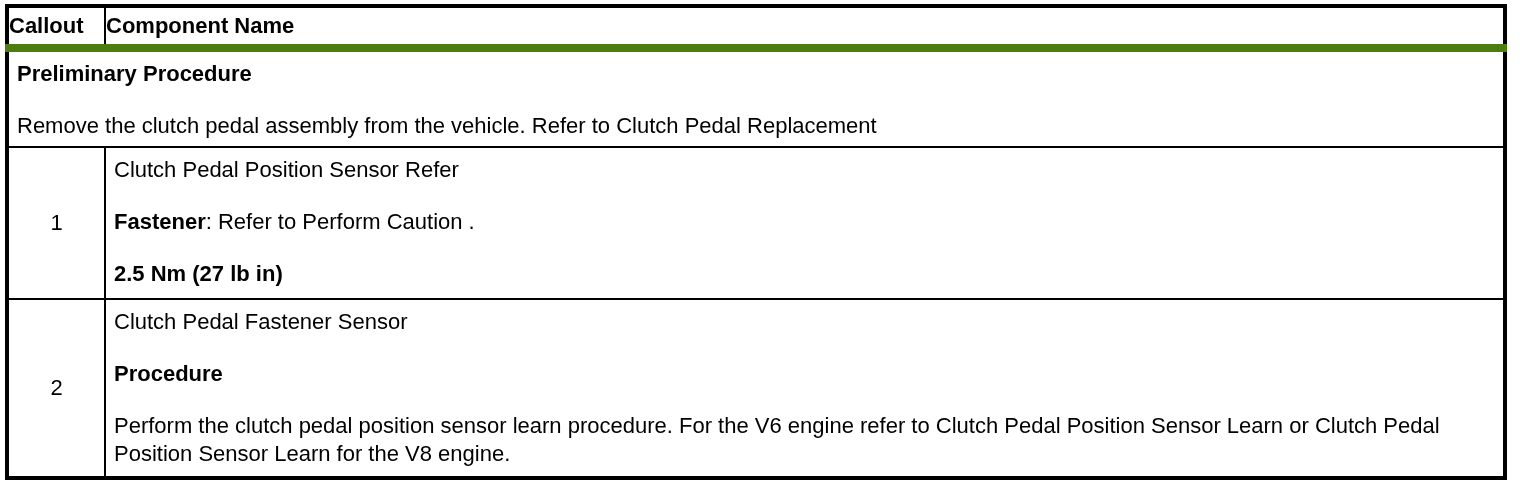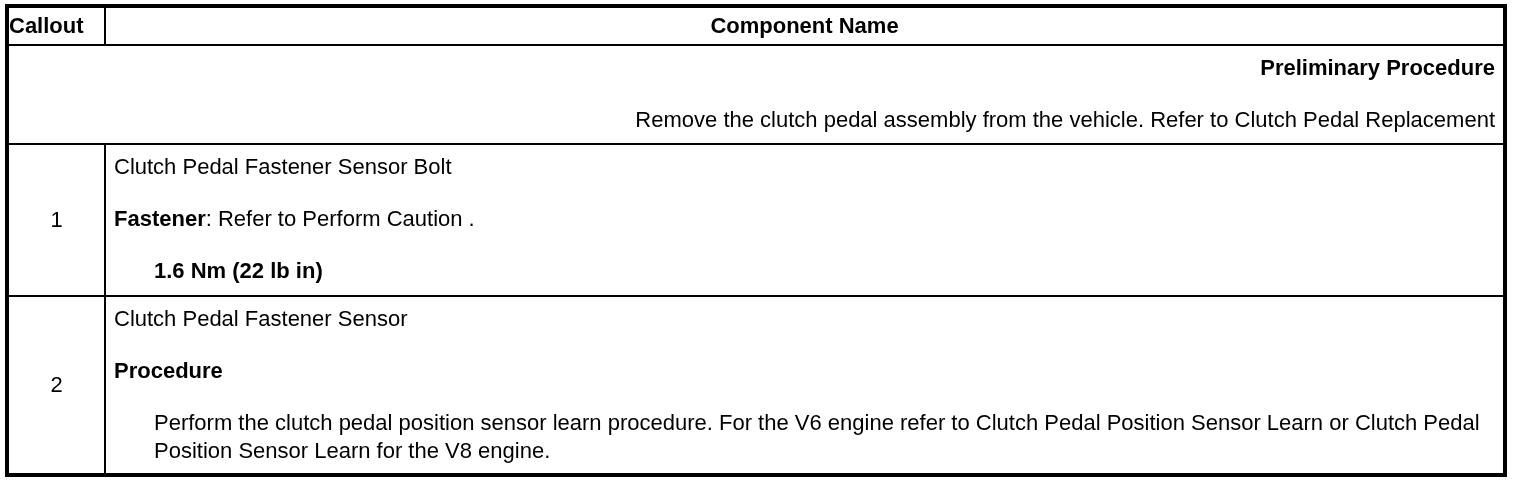--- a/index.html
+++ b/index.html
@@ -23,51 +23,50 @@
   .callout-table td {
     border: 2px solid #000000;
     font-size: 22px;
     line-height: 28px;
     vertical-align: top;
     overflow: hidden;
   }
   .callout-table col.col-callout { width: 98px; }
   
   .callout-table thead th {
-    border-bottom: 1px solid #4d7c0f;
+    border-bottom: 8px solid #4d7c0f;
     height: 36px;
     font-weight: bold;
     vertical-align: middle;
     padding: 0;
   }
   th.hdr-callout {
     text-align: left;
     padding-left: 6px;
   }
   th.hdr-component {
-    text-align: center;
+    text-align: left;
   }
   
   td.cell-callout {
     text-align: center;
     vertical-align: middle;
     font-size: 22px;
   }
   td.cell-component, td.cell-preliminary {
     padding: 8px 8px 2px 8px;
   }
   .callout-table p {
     margin: 0 0 24px 0;
   }
   .callout-table p:last-child {
     margin-bottom: 0;
-    margin-left: 40px;
   }
   .b { font-weight: bold; }
-  tr.row-preliminary { height: 99px; text-align: right; }
+  tr.row-preliminary { height: 99px; }
   tr.row-item-1 { height: 152px; }
   tr.row-item-2 { height: 179px; }
 </style>
 </head>
 <body>
 
 <table class="callout-table">
   <colgroup>
     <col class="col-callout">
     <col class="col-component">
@@ -81,23 +80,23 @@
   <tbody>
     <tr class="row-preliminary">
       <td class="cell-preliminary" colspan="2">
         <p class="b">Preliminary Procedure</p>
         <p>Remove the clutch pedal assembly from the vehicle. Refer to Clutch Pedal Replacement</p>
       </td>
     </tr>
     <tr class="row-item-1">
       <td class="cell-callout">1</td>
       <td class="cell-component">
-        <p>Clutch Pedal Fastener Sensor Bolt</p>
+        <p>Clutch Pedal Position Sensor Refer</p>
         <p><span class="b">Fastener</span><span>: Refer to Perform Caution .</span></p>
-        <p class="b">1.6 Nm (22 lb in)</p>
+        <p class="b">2.5 Nm (27 lb in)</p>
       </td>
     </tr>
     <tr class="row-item-2">
       <td class="cell-callout">2</td>
       <td class="cell-component">
         <p>Clutch Pedal Fastener Sensor</p>
         <p class="b">Procedure</p>
         <p>Perform the clutch pedal position sensor learn procedure. For the V6 engine refer to Clutch Pedal Position Sensor Learn or Clutch Pedal Position Sensor Learn for the V8 engine.</p>
       </td>
     </tr>

